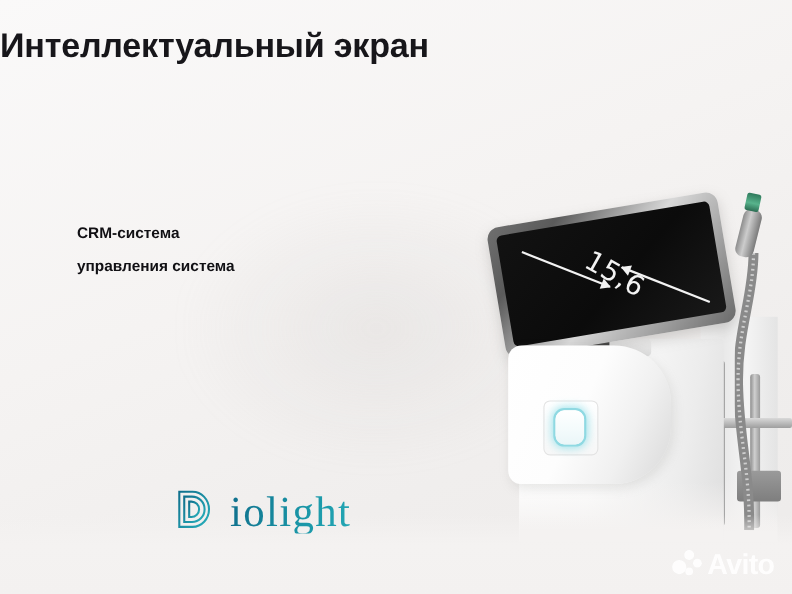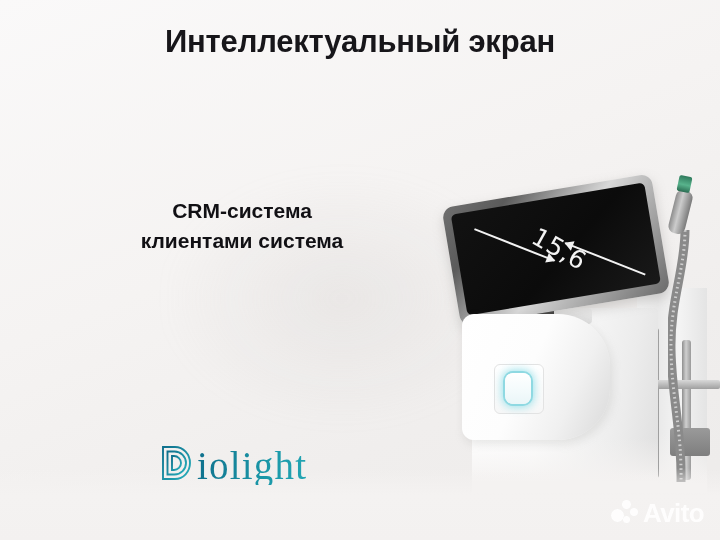--- a/index.html
+++ b/index.html
@@ -36,39 +36,38 @@
     filter:blur(10px);
   }
   .floor-line{
     position:absolute;left:0;right:0;top:468px;height:72px;
     background:linear-gradient(180deg,rgba(243,241,240,.0) 0%,#f4f2f1 38%,#f3f1f0 100%);
   }
 
   
   .title{
     position:absolute;left:0;right:0;top:24px;
-    text-align:center;
+    text-align:left;
     font-size:31px;font-weight:bold;
     letter-spacing:-0.2px;
     color:#17161a;
     white-space:nowrap;
   }
   .copy{
-    position:absolute;left:52px;top:196px;width:380px;
-    text-align:center;
-    font-size:21px;font-weight:bold;
+    position:absolute;left:70px;top:196px;width:380px;
+    font-size:14px;font-weight:bold;
     line-height:30px;
     color:#111014;
   }
   .copy div{white-space:nowrap;}
 
   
   .logo{
     position:absolute;left:158px;top:443px;
-    display:flex;align-items:center;gap:2px;
+    display:flex;align-items:center;gap:14px;
   }
   .logo-word{
     font-family:"Liberation Serif", serif;
     font-size:39px;
     line-height:39px;
     letter-spacing:1.2px;
     color:#157e96;
     background:linear-gradient(100deg,#0f6f8c 0%,#1a96a7 60%,#23a6b4 100%);
     -webkit-background-clip:text;background-clip:text;
     -webkit-text-fill-color:transparent;
@@ -260,21 +259,21 @@
     <div class="grip"></div>
     <div class="tip"></div>
   </div>
 
   <div class="floor-line"></div>
 
   <div class="title">Интеллектуальный экран</div>
 
   <div class="copy">
     <div>CRM-система</div>
-    <div>клиентами система</div>
+    <div>управления система</div>
   </div>
 
   <div class="logo">
     <span>
       <svg width="37" height="40" viewBox="0 0 37 40" aria-hidden="true">
         <defs>
           <linearGradient id="dg" x1="0" y1="0" x2="1" y2="1">
             <stop offset="0%" stop-color="#0f6f8c"></stop>
             <stop offset="100%" stop-color="#28b0bc"></stop>
           </linearGradient>

